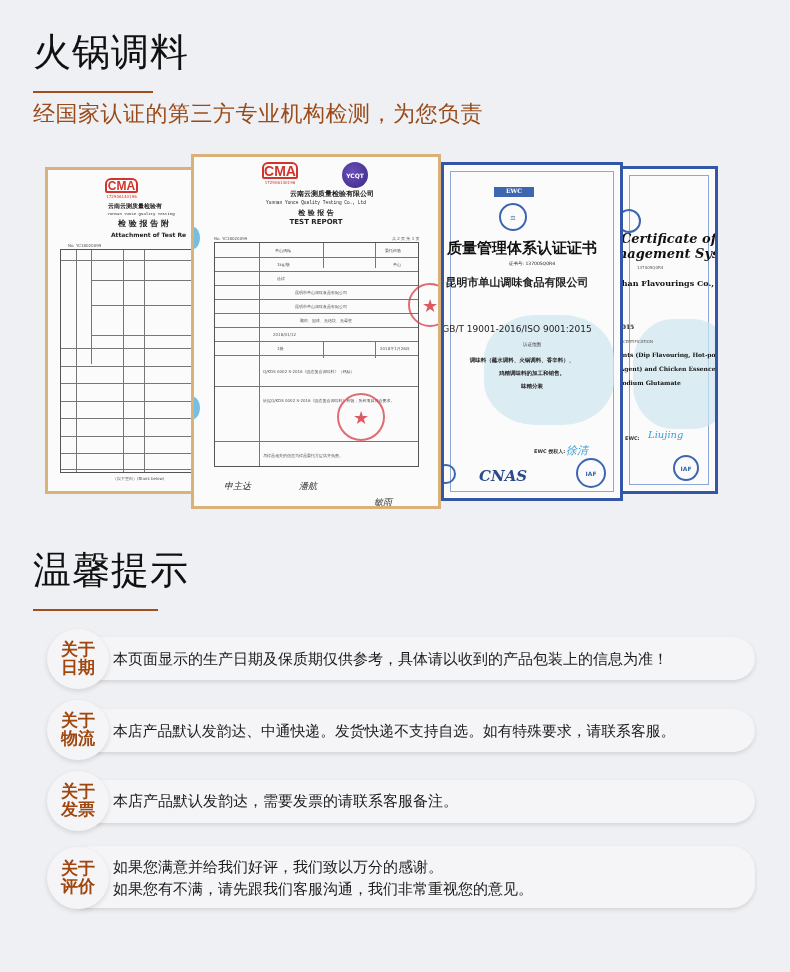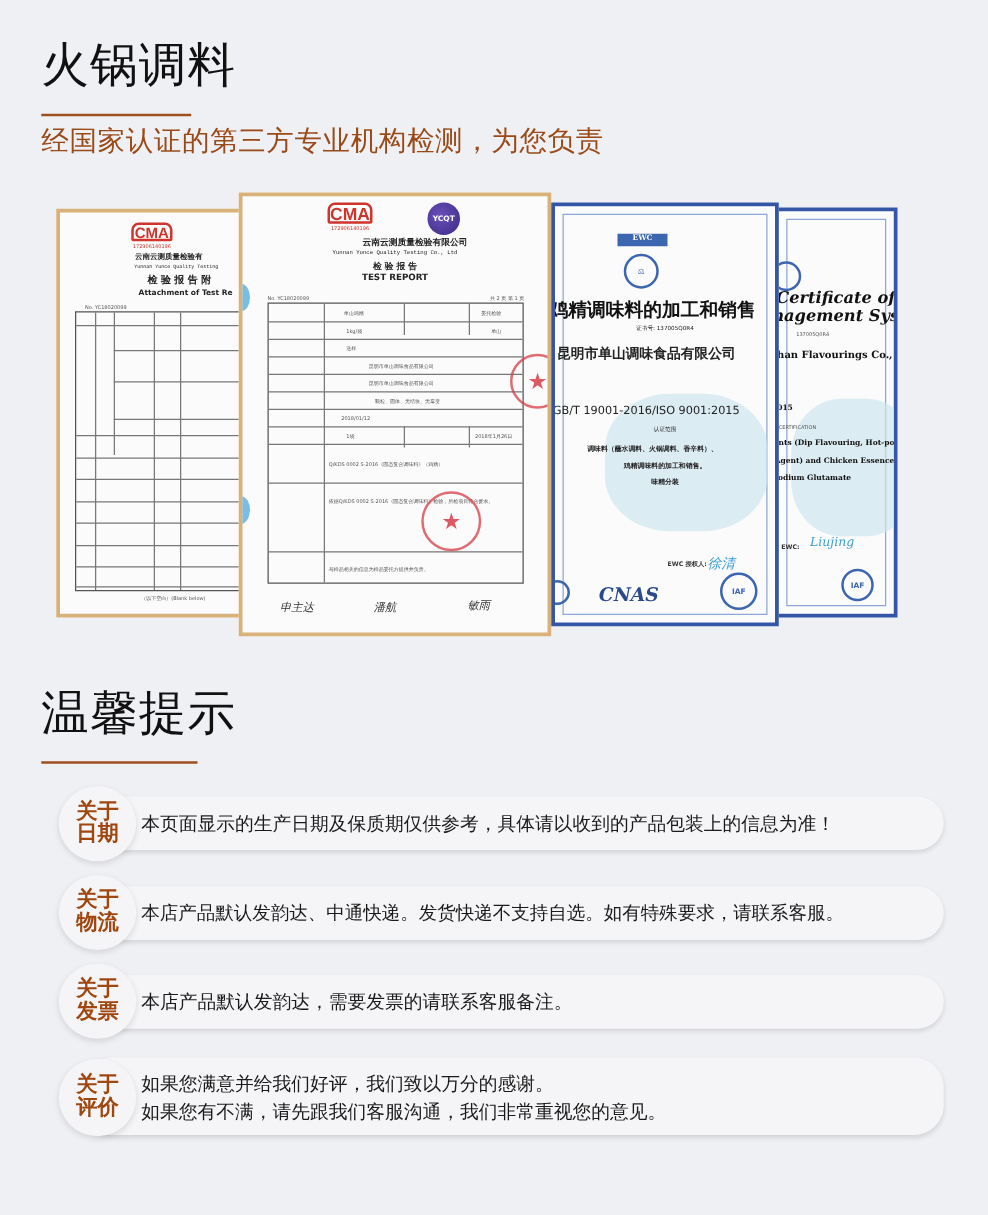--- a/index.html
+++ b/index.html
@@ -114,31 +114,31 @@
     <div class="fill-text" style="left:62px; top:103px;">1袋</div>
     <div class="fill-text" style="left:165px; top:103px;">2018年1月26日</div>
     <div class="fill-text" style="left:48px; top:126px;">Q/KDS 0002 S-2016《固态复合调味料》（鸡精）</div>
     <div class="fill-text" style="left:48px; top:155px;">依据Q/KDS 0002 S-2016《固态复合调味料》检验，所检项目符合要求。</div>
     <div class="fill-text" style="left:48px; top:210px;">与样品相关的信息为样品委托方提供并负责。</div>
   </div>
   <div class="stamp" style="left:143px; top:236px; width:48px; height:48px;">★</div>
   <div class="stamp" style="left:214px; top:126px; width:44px; height:44px;">★</div>
   <div class="sig" style="left:30px; top:323px;">申主达</div>
   <div class="sig" style="left:105px; top:323px;">潘航</div>
-  <div class="sig" style="left:180px; top:321px;">敏雨</div>
+  <div class="sig" style="left:180px; top:339px;">敏雨</div>
   <div class="blue-dot" style="left:-8px; top:70px;"></div>
   <div class="blue-dot" style="left:-8px; top:240px;"></div>
 </div>
 
 <div class="doc blue" style="left:441px; top:162px; width:182px; height:339px; z-index:3;">
   <div class="inner-frame"></div>
   <div class="world" style="left:40px; top:150px; width:130px; height:110px;"></div>
   <div class="ewc-banner" style="left:50px; top:22px; width:40px; height:10px;">EWC</div>
   <div class="ewc-crest" style="left:55px; top:38px; width:28px; height:28px;">⚖</div>
-  <div class="doc-line bold" style="top:76px; font-size:15px; left:-20px; color:#111;">鸡精调味料的加工和销售</div>
+  <div class="doc-line bold" style="top:76px; font-size:15px; left:-20px; color:#111;">质量管理体系认证证书</div>
   <div class="doc-line" style="top:97px; font-size:4.5px;">证书号: 137005Q0R4</div>
   <div class="doc-line bold serif" style="top:112px; font-size:11px; left:-30px;">昆明市单山调味食品有限公司</div>
   <div class="doc-line" style="top:160px; font-size:9px; left:-30px;">GB/T 19001-2016/ISO 9001:2015</div>
   <div class="doc-line" style="top:178px; font-size:4.5px;">认证范围</div>
   <div class="doc-line bold" style="top:193px; font-size:5.5px; left:-20px;">调味料（蘸水调料、火锅调料、香辛料）、</div>
   <div class="doc-line bold" style="top:206px; font-size:5.5px;">鸡精调味料的加工和销售。</div>
   <div class="doc-line bold" style="top:219px; font-size:5.5px;">味精分装</div>
   <div class="fill-text" style="left:90px; top:283px; font-size:5px; color:#333; font-weight:700;">EWC 授权人:</div>
   <div class="sig" style="left:122px; top:278px; color:#3aa0d8; font-size:11px;font-family:Liberation Mono, monospace;">徐清</div>
   <div class="iaf" style="left:-8px; top:299px; width:20px; height:20px;"></div>

